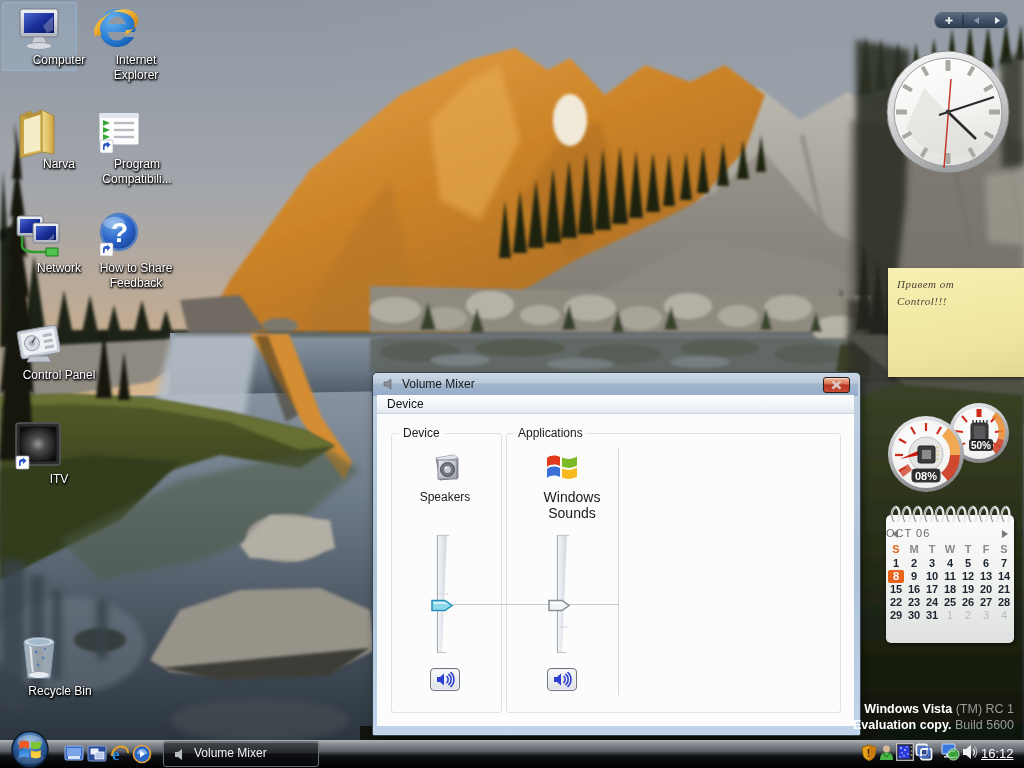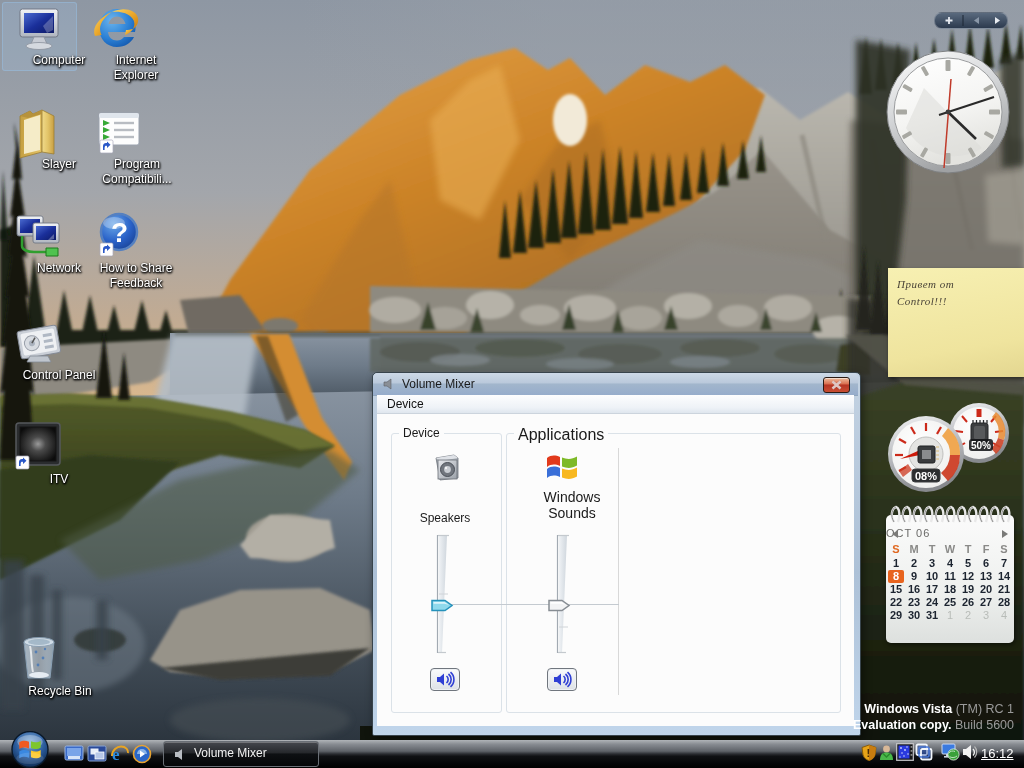--- a/index.html
+++ b/index.html
@@ -270,21 +270,21 @@
           <stop offset="0" stop-color="#f0da8a"></stop>
           <stop offset="0.5" stop-color="#e2c468"></stop>
           <stop offset="1" stop-color="#c89e42"></stop>
         </linearGradient>
       </defs>
 <path d="M8,8 L18,3 L21,6 L30,2 L30,44 L8,50 Z" fill="url(#fol1)" stroke="#9a7d35" stroke-width="0.8"></path>
 <path d="M12,12 L28,7 L28,42 L12,46 Z" fill="#f5ecc8"></path>
 <path d="M30,2 L42,8 L42,46 L30,44 Z" fill="url(#fol2)" stroke="#9a7d35" stroke-width="0.8"></path>
 <path d="M8,8 L16,10 L30,6 L30,2 L21,6 L18,3 Z" fill="#b6923c"></path>
 </svg>
-<div class="iconlab" style="left:0px;top:157px;width:78px">Slayer</div>
+<div class="iconlab" style="left:0px;top:157px;width:78px">Narva</div>
 
 <svg class="abs" style="left:92px;top:108px" width="50" height="50" viewBox="0 0 50 50">
 <rect x="7" y="5" width="40" height="32" rx="2" fill="#fdfdfd" stroke="#9aa2ae" stroke-width="1"></rect>
 <rect x="7" y="5" width="40" height="5" rx="2" fill="#dfe5ec"></rect>
 <g stroke="#b8bcc2" stroke-width="2.4">
         <line x1="22" y1="15" x2="42" y2="15"></line>
         <line x1="22" y1="22" x2="42" y2="22"></line>
         <line x1="22" y1="29" x2="42" y2="29"></line>
       </g>
 <g fill="#35a935">
@@ -391,38 +391,38 @@
   </div>
  </div>
  <div class="abs" style="left:4px;top:22px;width:477px;height:18px;background:linear-gradient(#fdfdfe,#eef2f7 70%,#dfe6ee);border-bottom:1px solid #ccd4dd;">
   <div class="abs" style="left:10px;top:2px;font-size:12px;color:#111;">Device</div>
  </div>
  <div class="abs" style="left:4px;top:41px;width:477px;height:312px;background:#fcfcfc;">
 
   <div class="abs" style="left:14px;top:19px;width:109px;height:278px;border:1px solid #dbe2e8;border-radius:3px;"></div>
   <div class="abs" style="left:129px;top:19px;width:333px;height:278px;border:1px solid #dbe2e8;border-radius:3px;"></div>
   <div class="abs" style="left:22px;top:12px;font-size:12px;color:#1a1a1a;background:#fcfcfc;padding:0 4px;">Device</div>
-  <div class="abs" style="left:137px;top:12px;font-size:16px;color:#1a1a1a;background:#fcfcfc;padding:0 4px;">Applications</div>
+  <div class="abs" style="left:137px;top:12px;font-size:12px;color:#1a1a1a;background:#fcfcfc;padding:0 4px;">Applications</div>
   <div class="abs" style="left:241px;top:34px;width:1px;height:247px;background:#d8d8d8;"></div>
 
   <svg class="abs" style="left:53px;top:36px" width="34" height="34" viewBox="0 0 34 34">
    <defs>
             <linearGradient id="spk" x1="0" y1="0" x2="1" y2="1">
               <stop offset="0" stop-color="#e8eaee"></stop>
               <stop offset="1" stop-color="#9aa0a8"></stop>
             </linearGradient>
           </defs>
    <path d="M6,8 L24,5 L28,8 L28,28 L10,30 Z" fill="#aab0b8" stroke="#70757d" stroke-width="0.8"></path>
    <path d="M6,8 L24,5 L28,8 L10,11 Z" fill="#dfe2e7"></path>
    <rect x="8" y="10" width="19" height="19" fill="url(#spk)" stroke="#6a6f77" stroke-width="0.8"></rect>
    <circle cx="17.5" cy="19.5" r="7" fill="#71767e" stroke="#4a4f57" stroke-width="1"></circle>
    <circle cx="17.5" cy="19.5" r="3.4" fill="#c8ccd2"></circle>
    <circle cx="16" cy="18" r="1.2" fill="#f2f3f5"></circle>
   </svg>
-  <div class="abs" style="left:20px;top:76px;width:96px;text-align:center;font-size:12px;color:#1a1a1a;margin-top:21px;">Speakers</div>
+  <div class="abs" style="left:20px;top:76px;width:96px;text-align:center;font-size:12px;color:#1a1a1a;">Speakers</div>
 
   <svg class="abs" style="left:167px;top:35px" width="36" height="36" viewBox="0 0 36 36">
    <path d="M3,9 C7,6 11,6 16,8 L16,17 C11,15 7,15 3,18 Z" fill="#e23a1c"></path>
    <path d="M18,8.5 C23,10.5 28,10.5 33,7.5 L33,16.5 C28,19.5 23,19.5 18,17.5 Z" fill="#7eba28"></path>
    <path d="M3,20 C7,17 11,17 16,19 L16,28 C11,26 7,26 3,29 Z" fill="#3a6fd8"></path>
    <path d="M18,19.5 C23,21.5 28,21.5 33,18.5 L33,27.5 C28,30.5 23,30.5 18,28.5 Z" fill="#f8b820"></path>
   </svg>
   <div class="abs" style="left:140px;top:75px;width:110px;text-align:center;font-size:14px;color:#1a1a1a;line-height:16px;">Windows<br>Sounds</div>
 
   <div class="abs" style="left:72px;top:190px;width:170px;height:1px;background:#c4cad0;"></div>

